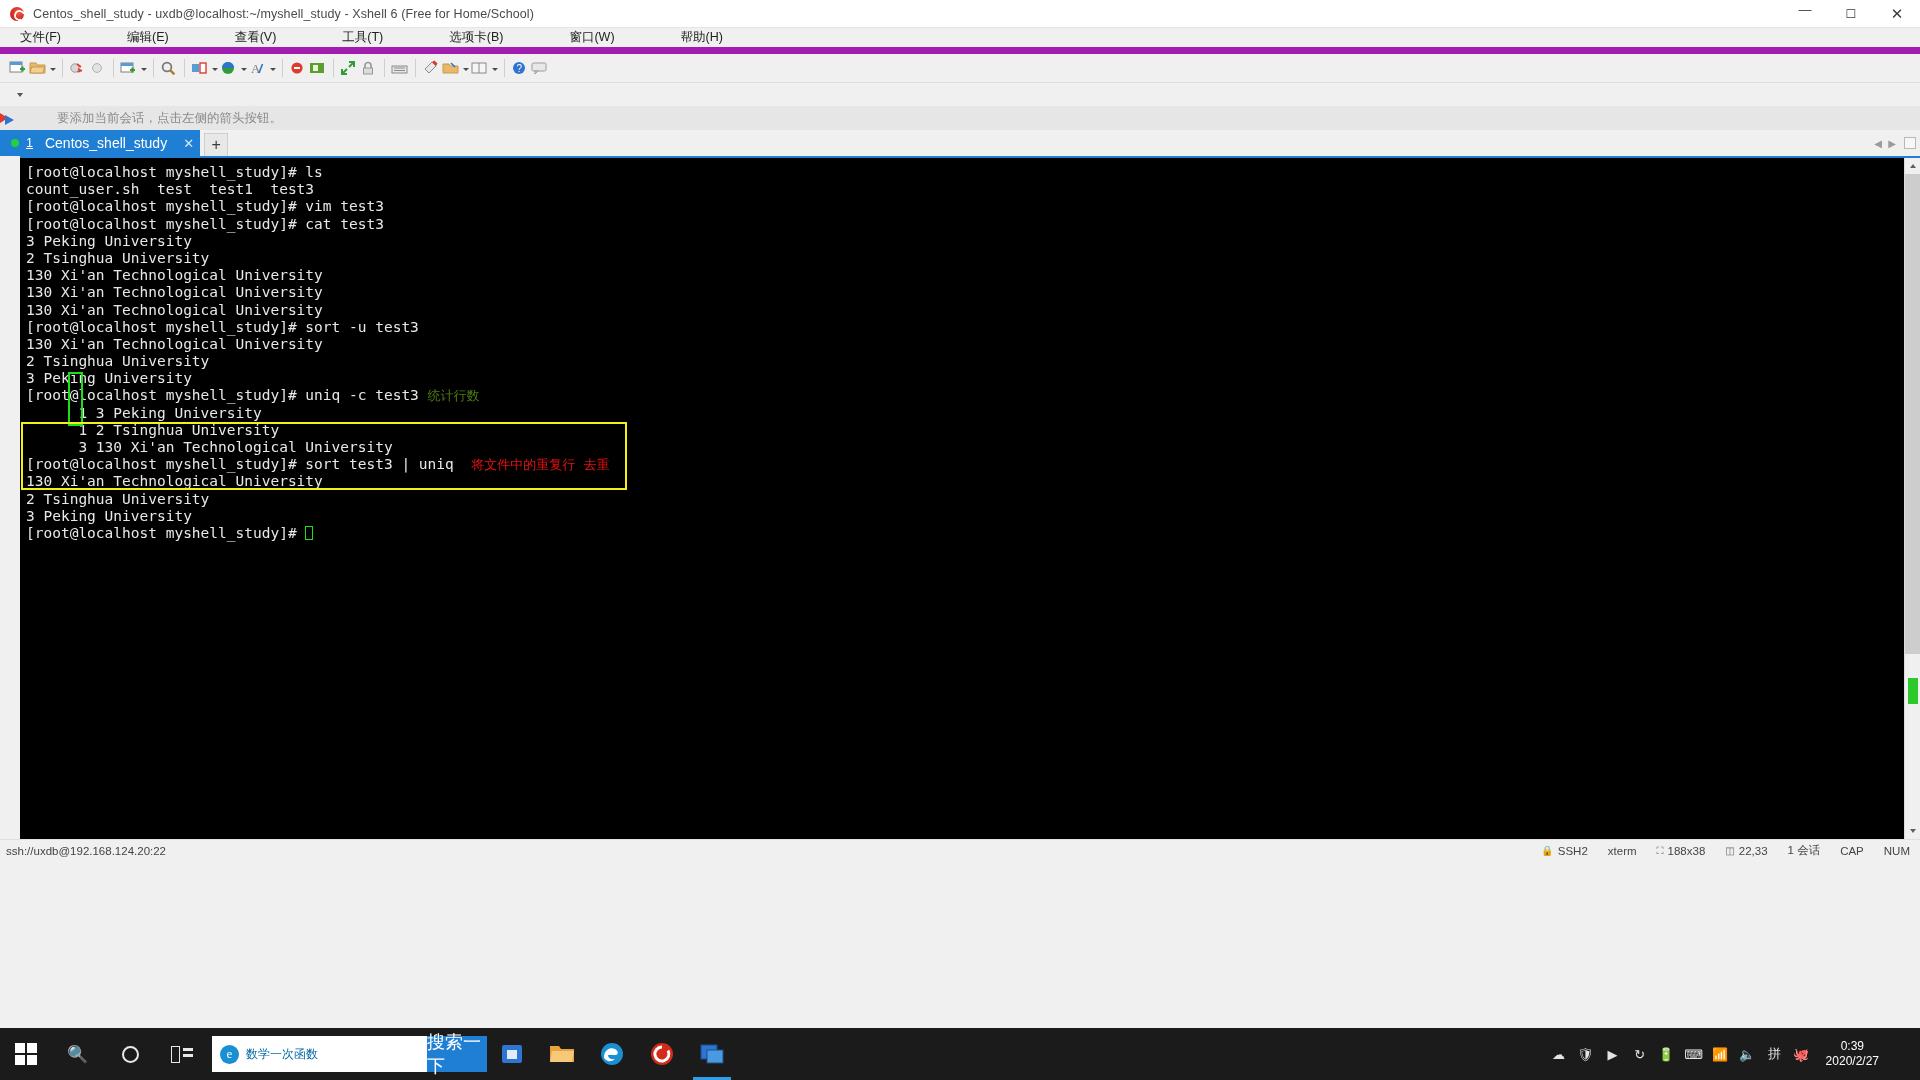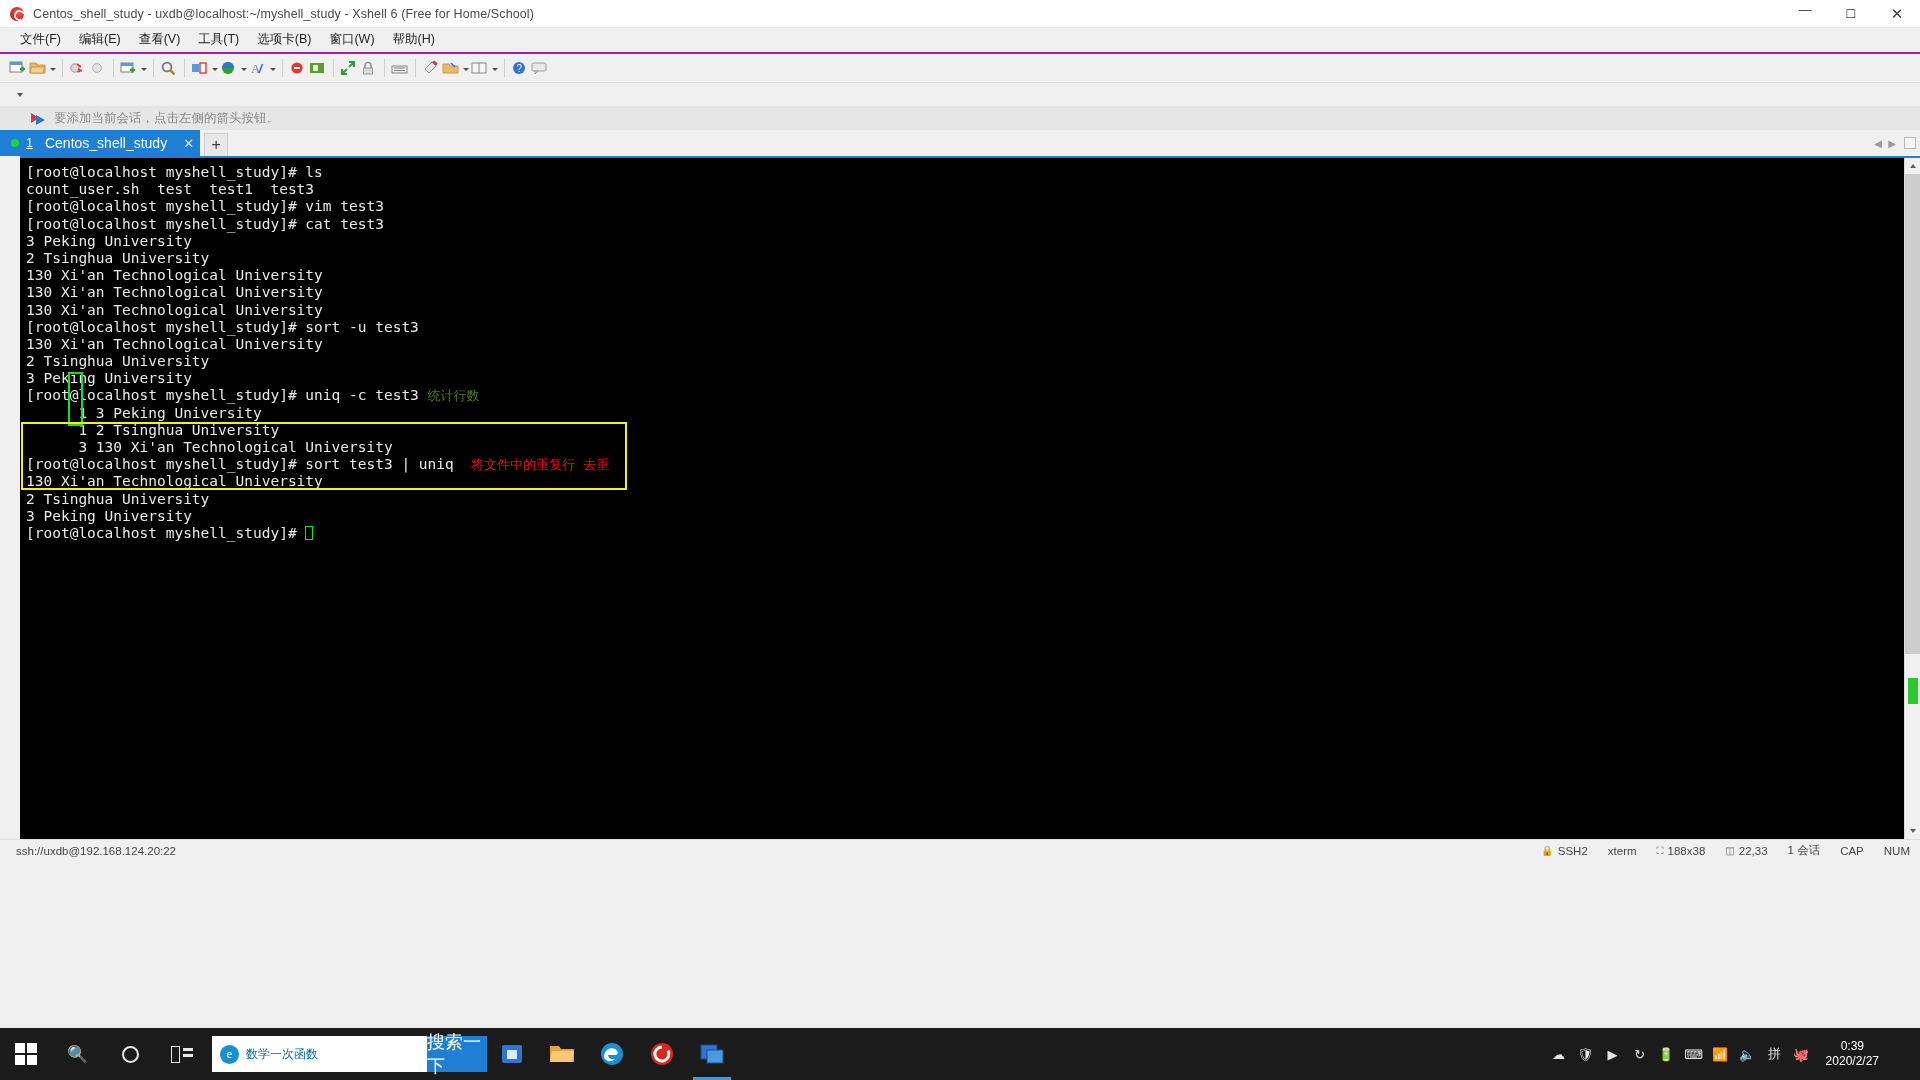--- a/index.html
+++ b/index.html
@@ -44,21 +44,22 @@
     align-items: center; justify-content: center;
     position: relative;
   }
   .win-btn .gl { color: #3b3b3b; font-size: 12px; line-height: 1; }
   .wb-min .gl { font-size: 13px; position: relative; top: -4px; }
   .wb-close .gl { font-size: 15px; }
   
   .menubar {
     height: 26px; background: #f0f0f0;
     display: flex; align-items: center; padding-left: 11px;
-    border-bottom: 2px solid #a21caf;
+    border-bottom: 7px solid #a21caf;
+    gap: 48px;
   }
   .menu-item {
     font-size: 12.5px; color: #222; padding: 3px 9px 4px 9px;
     white-space: nowrap;
   }
   
   .toolbar {
     height: 29px; background: #f0f0f0;
     display: flex; align-items: center; padding-left: 8px;
     border-bottom: 1px solid #dedede;
@@ -106,21 +107,21 @@
   .addr-caret {
     width: 16px; display: flex; align-items: center; justify-content: center;
   }
   .addr-caret i {
     width: 0; height: 0; border-left: 3.4px solid transparent;
     border-right: 3.4px solid transparent; border-top: 4px solid #555;
   }
   
   .notifybar {
     height: 24px; background: #e6e6e6;
-    display: flex; align-items: center; padding-left: 31px;
+    display: flex; align-items: center; padding-left: 0; gap: 34px;
   }
   .notify-ic { width: 16px; height: 13px; position: relative; margin-right: 7px; }
   .notify-ic .f1 {
     position: absolute; left: 0; top: 1px; width: 0; height: 0;
     border-top: 5px solid transparent; border-bottom: 5px solid transparent;
     border-left: 8px solid #e03a2f;
   }
   .notify-ic .f2 {
     position: absolute; left: 5px; top: 3px; width: 0; height: 0;
     border-top: 5px solid transparent; border-bottom: 5px solid transparent;
@@ -216,21 +217,21 @@
     height: 480px; background: #cdcdcd;
   }
   .ts-mark {
     position: absolute; left: 3px; width: 10px; height: 26px;
     background: #2cc92c;
   }
   
   .statusbar {
     height: 22px; background: #f0f0f0;
     display: flex; align-items: center;
-    font-size: 11.5px; color: #444; padding-left: 16px;
+    font-size: 11.5px; color: #444; padding-left: 6px;
     border-top: 1px solid #e0e0e0;
   }
   .sb-right { margin-left: auto; display: flex; align-items: center; }
   .sb-cell {
     padding: 0 10px; display: flex; align-items: center; gap: 4px;
     white-space: nowrap;
   }
   .sb-ic { color: #6b6b6b; font-size: 10px; }
   
   .taskbar {

